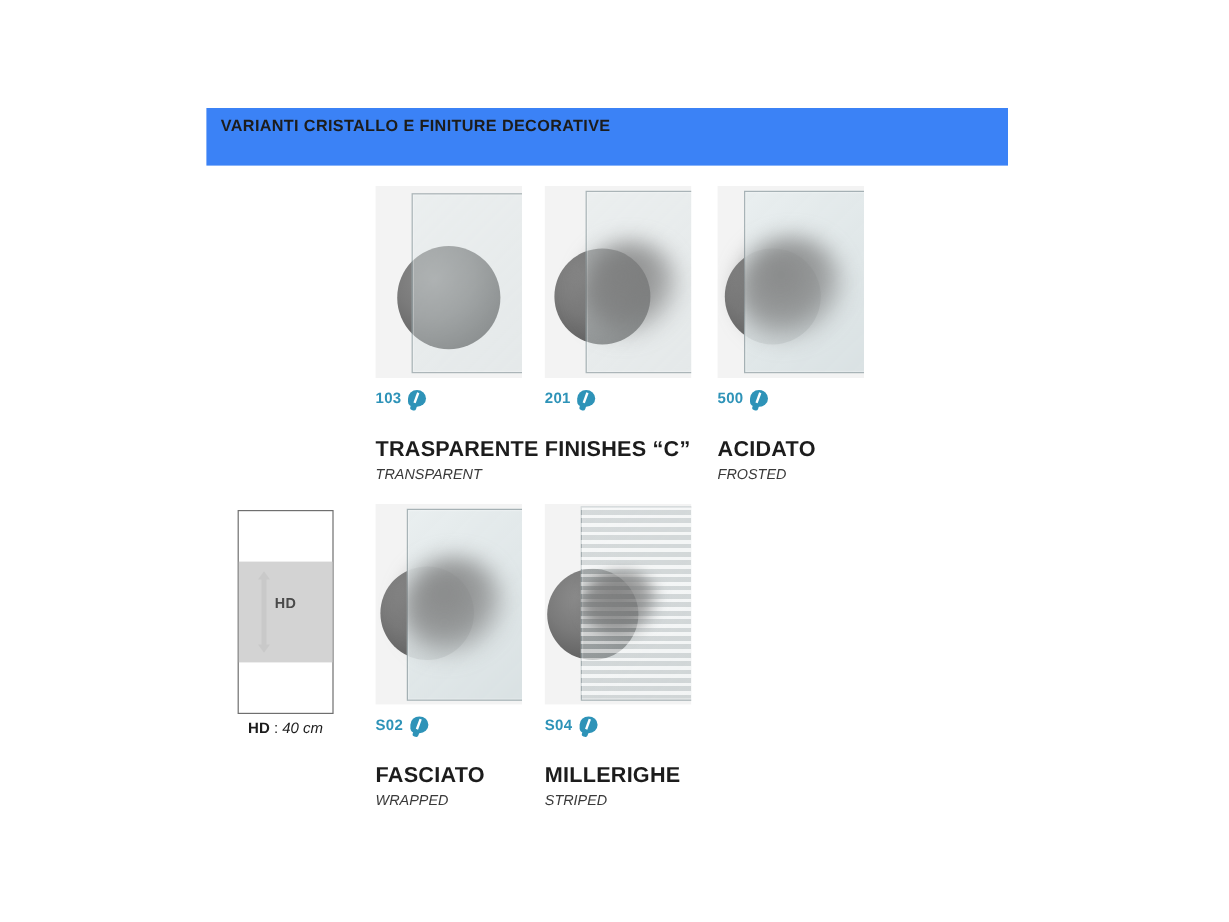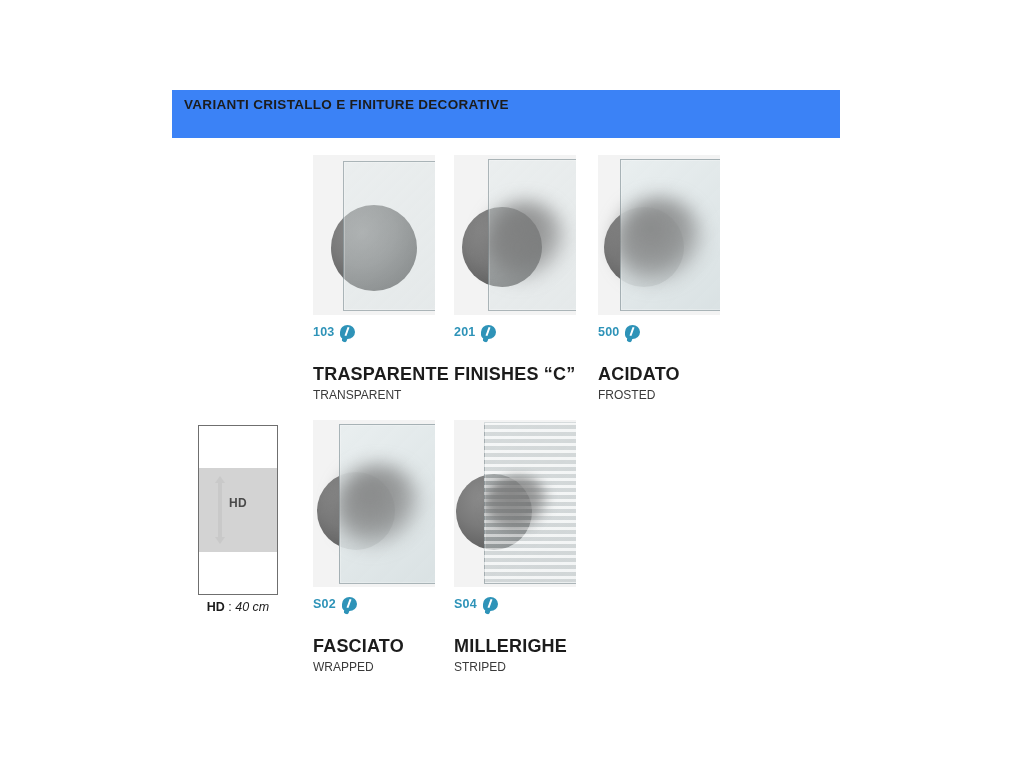--- a/index.html
+++ b/index.html
@@ -48,21 +48,21 @@
   }
   .bubble .slash{
     position:absolute;left:6px;top:2px;width:2px;height:9px;
     background:#ffffff;transform:rotate(20deg);
   }
   .name-it{
     margin-top:24px;font-size:18px;font-weight:bold;color:#1c1c1c;
     letter-spacing:.2px;white-space:nowrap;
   }
   .name-en{
-    margin-top:3px;font-size:12px;color:#3a3a3a;
+    margin-top:3px;font-size:12px;font-style:italic;color:#3a3a3a;
     white-space:nowrap;
   }
 
   
   .scene{position:absolute;inset:0;}
   .sphere{
     position:absolute;border-radius:50%;
     background:radial-gradient(circle at 36% 32%, #8d8d8d 0%, #7a7a7a 40%, #5e5e5e 78%, #4d4d4d 100%);
   }
   .pane{

